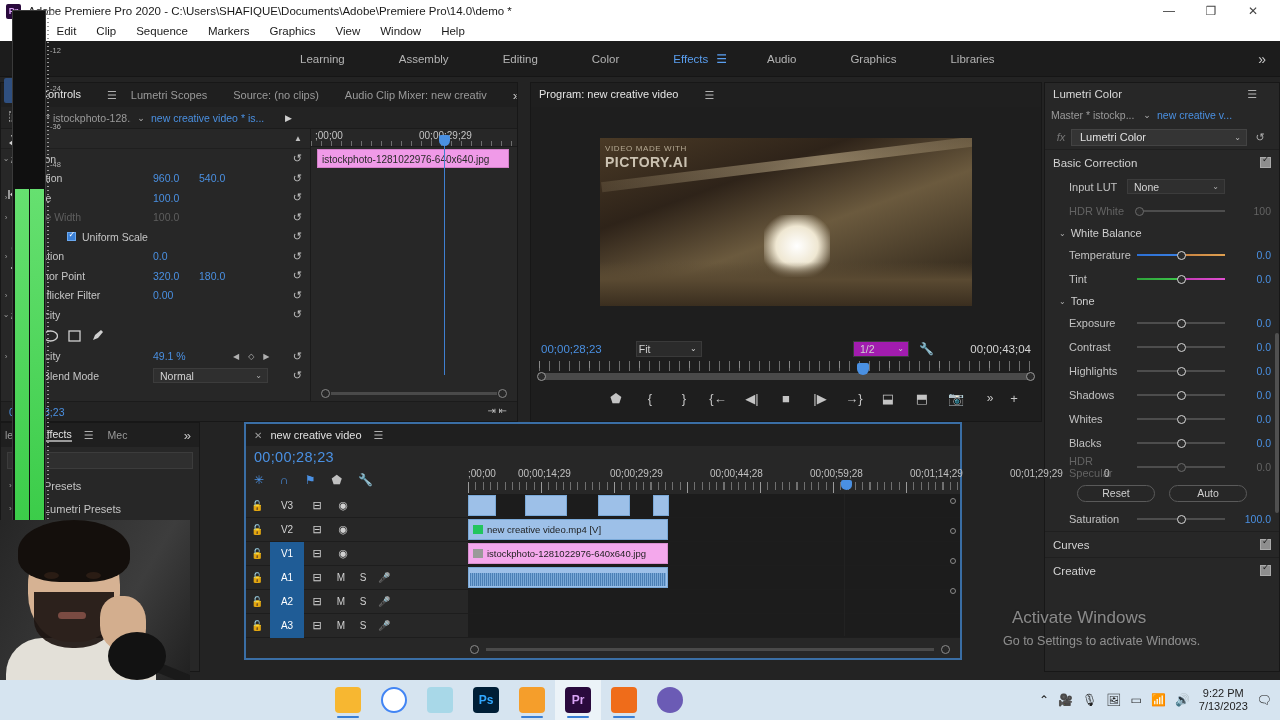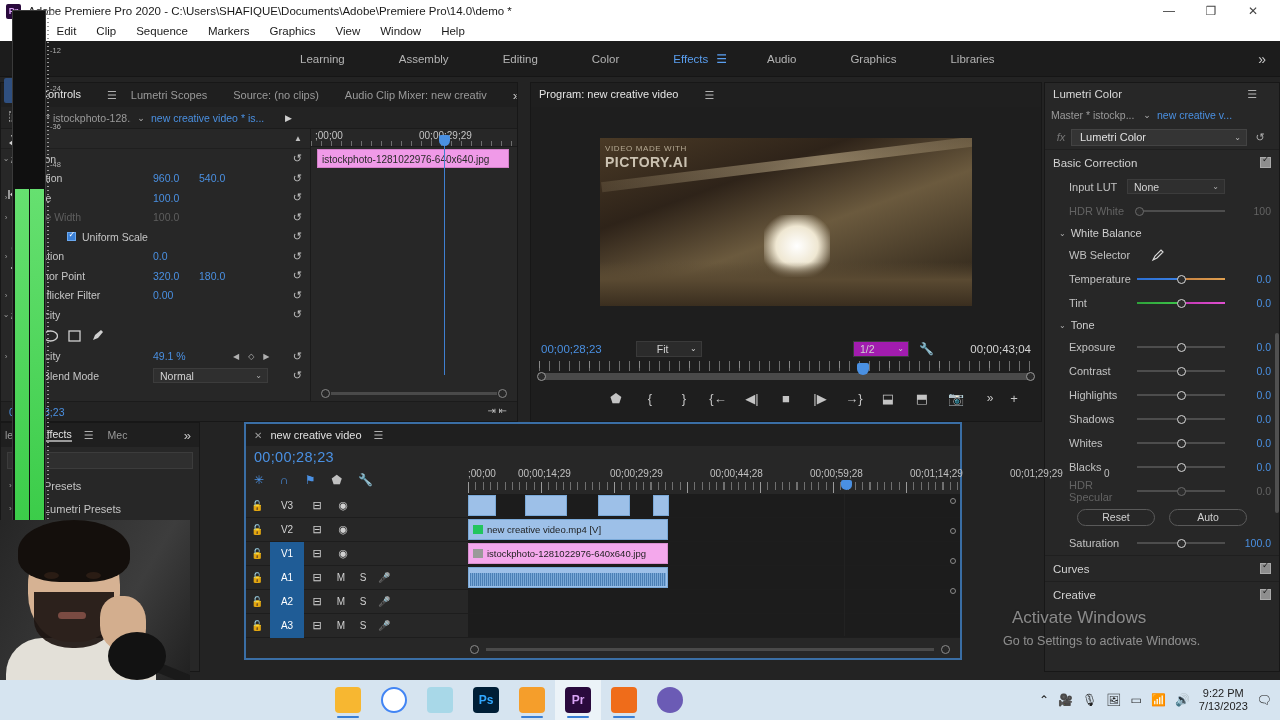--- a/index.html
+++ b/index.html
@@ -98,21 +98,21 @@
   .prog-img .beam { position:absolute; left:0; top:10%; width:120%; height:10px;
                     background:linear-gradient(90deg,rgba(200,180,140,.15),rgba(220,200,160,.5),rgba(120,100,70,.1));
                     transform:rotate(-7deg);}
   .prog-img .rubble { position:absolute; left:0; right:0; bottom:0; height:44px;
                       background:linear-gradient(0deg,#3a2e1f,#5a4a32 60%,rgba(70,58,40,0));}
   .ovl1 { position:absolute; left:5px; top:6px; font-size:8px; color:#cfc4ad; letter-spacing:.6px; opacity:.8;}
   .ovl2 { position:absolute; left:5px; top:16px; font-size:14px; color:#e4dccb; letter-spacing:.5px; opacity:.85; font-weight:bold;}
   .prog-bar { height:24px; display:flex; align-items:center; position:relative; padding:0 10px; }
   .prog-bar .tcblue { color:#4a90e2; font-size:11.5px; }
   .fitsel { margin-left:34px; width:66px; height:16px; background:#2b2b2b; border:1px solid #3a3a3a;
-            font-size:10.5px; color:#d0d0d0; position:relative; padding-left:20px; line-height:14px;}
+            font-size:10.5px; color:#d0d0d0; position:relative; padding-left:2px; line-height:14px;}
   .fitsel .dc { position:absolute; right:4px; font-size:8px; }
   .halfsel { position:absolute; left:322px; width:56px; height:16px; background:#a21caf; border:1px solid #3a3a3a;
              font-size:10.5px; color:#d0d0d0; padding-left:6px; line-height:14px;}
   .halfsel .dc { position:absolute; right:4px; font-size:8px;}
   .wrench { position:absolute; left:388px; color:#d0d0d0; font-size:12px; }
   .prog-bar .tcwhite { position:absolute; right:10px; color:#d4d4d4; font-size:11.5px;}
   .prog-ruler { height:20px; position:relative; margin:0 8px; }
   .tickrow { position:absolute; left:0; right:0; top:0; height:10px;
              background:repeating-linear-gradient(90deg,#6e6e6e 0 1px,transparent 1px 10px);}
   .tickrow.big { height:7px; background:repeating-linear-gradient(90deg,#8a8a8a 0 1px,transparent 1px 50px);}
@@ -566,26 +566,20 @@
           <span class="knob2" style="left:-2px"></span>
         </span>
       <span class="lv">100</span>
     </div>
 
     <div class="sub">
       <span class="caret">⌄</span>
       <span>White Balance</span>
     </div>
 
-    <div class="lrow">
-      <span class="ln">WB Selector</span>
-      <svg style="margin-left:12px" width="14" height="14">
-        <path d="M2 12 L4 8 L10 2 L12 4 L6 10 Z" fill="none" stroke="#d8d8d8" stroke-width="1.2"></path>
-      </svg>
-    </div>
 
     <div class="lrow">
       <span class="ln">Temperature</span>
       <span class="slider temp">
           <span class="knob2" style="left:40px"></span>
         </span>
       <span class="lv">0.0</span>
     </div>
     <div class="lrow">
       <span class="ln">Tint</span>

